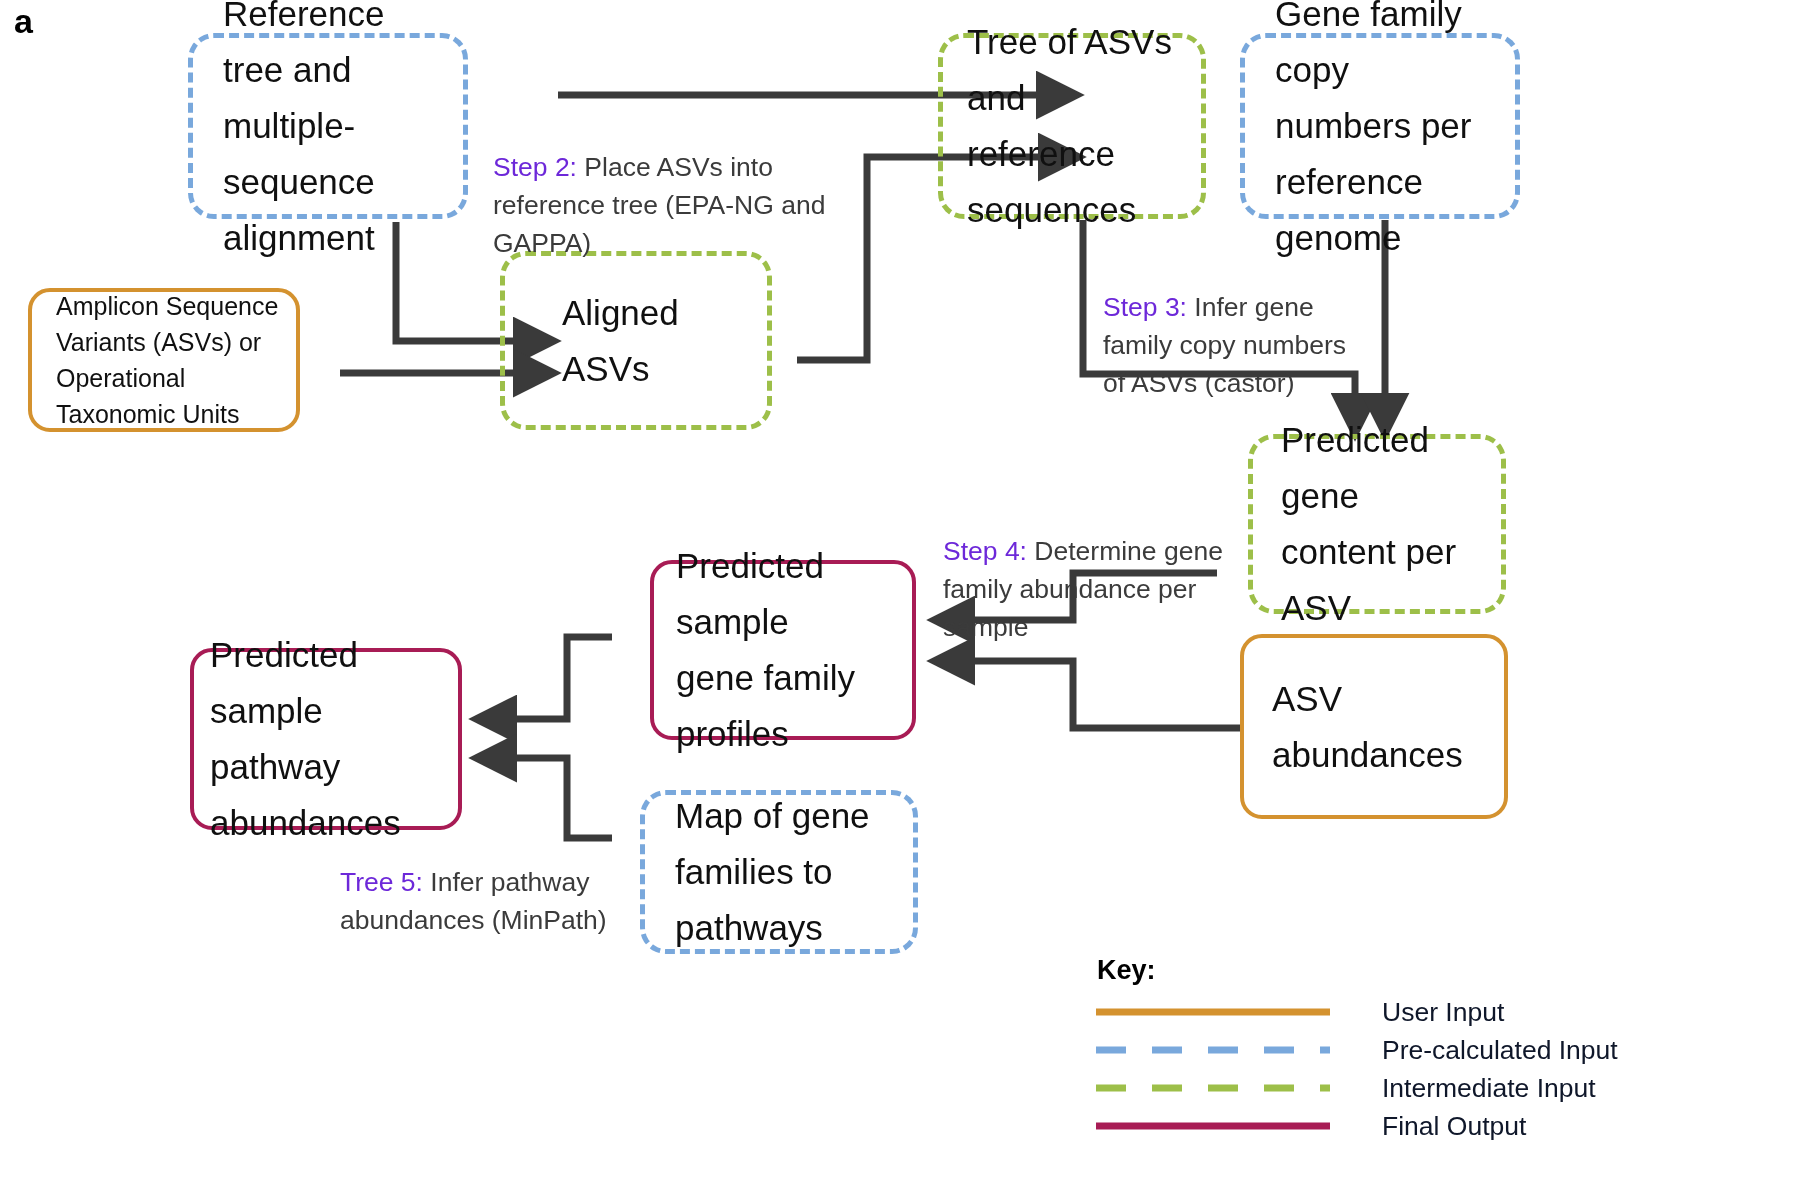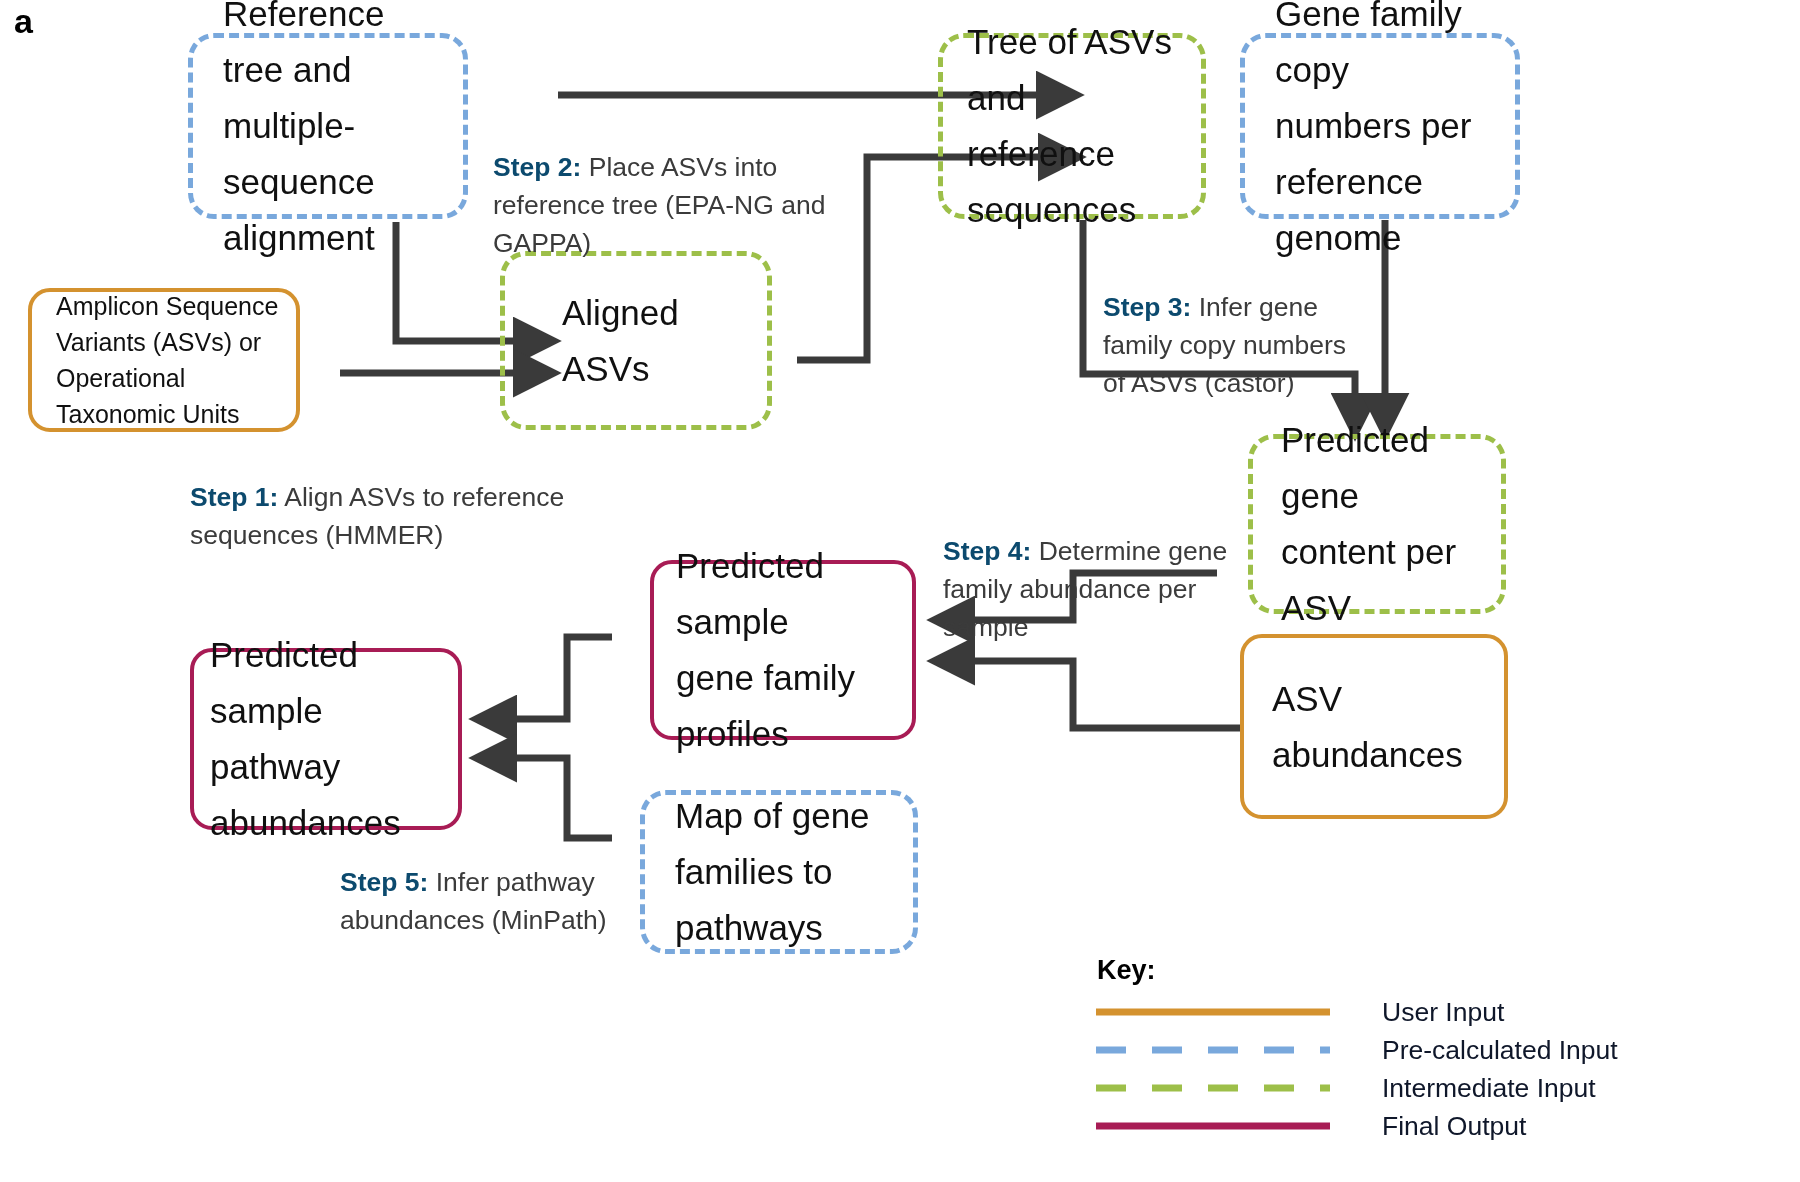--- a/index.html
+++ b/index.html
@@ -58,22 +58,22 @@
     border: 5px dashed #9DBF49;
   }
   .step-label {
     position: absolute;
     font-size: 26.5px;
     line-height: 38px;
     color: #3b3b3b;
     white-space: pre-line;
   }
   .step-label b {
-    color: #0c4a6e;
-    font-weight: bold;
+    color: #6d28d9;
+    font-weight: normal;
   }
   .key-title {
     position: absolute;
     font-size: 27px;
     font-weight: bold;
     color: #000;
   }
   .key-label {
     position: absolute;
     font-size: 26.5px;
@@ -164,45 +164,41 @@
   <div class="node solid-maroon" style="left:190px; top:648px; width:272px; height:182px; border-radius:22px;">
     <span class="node-text" style="padding-left:16px;">Predicted sample
 pathway abundances</span>
   </div>
 
   <div class="node dash-blue" style="left:640px; top:790px; width:278px; height:164px;">
     <span class="node-text" style="padding-left:30px;">Map of gene
 families to pathways</span>
   </div>
 
-  <div class="step-label" style="left:190px; top:440px; width:430px;">
-    <b>Step 1:</b><span> Align ASVs to reference
-    sequences (HMMER)</span>
-  </div>
 
   <div class="step-label" style="left:493px; top:110px; width:420px;">
     <b>Step 2:</b><span> Place ASVs into
     reference tree (EPA-NG and
     GAPPA)</span>
   </div>
 
   <div class="step-label" style="left:1103px; top:250px; width:300px;">
     <b>Step 3:</b><span> Infer gene
     family copy numbers
     of ASVs (castor)</span>
   </div>
 
   <div class="step-label" style="left:943px; top:494px; width:300px;">
     <b>Step 4:</b><span> Determine gene
     family abundance per
     sample</span>
   </div>
 
   <div class="step-label" style="left:340px; top:825px; width:340px;">
-    <b>Step 5:</b><span> Infer pathway
+    <b>Tree 5:</b><span> Infer pathway
     abundances (MinPath)</span>
   </div>
 
   <div class="key-title" style="left:1097px; top:955px;">Key:</div>
 
   <svg style="position:absolute; left:1090px; top:1000px; width:260px; height:160px;">
     <g stroke-width="7" fill="none">
       <line x1="6" y1="12" x2="240" y2="12" stroke="#D4922F"></line>
       <line x1="6" y1="50" x2="240" y2="50" stroke="#79A8DC" stroke-dasharray="30 26"></line>
       <line x1="6" y1="88" x2="240" y2="88" stroke="#9DBF49" stroke-dasharray="30 26"></line>

